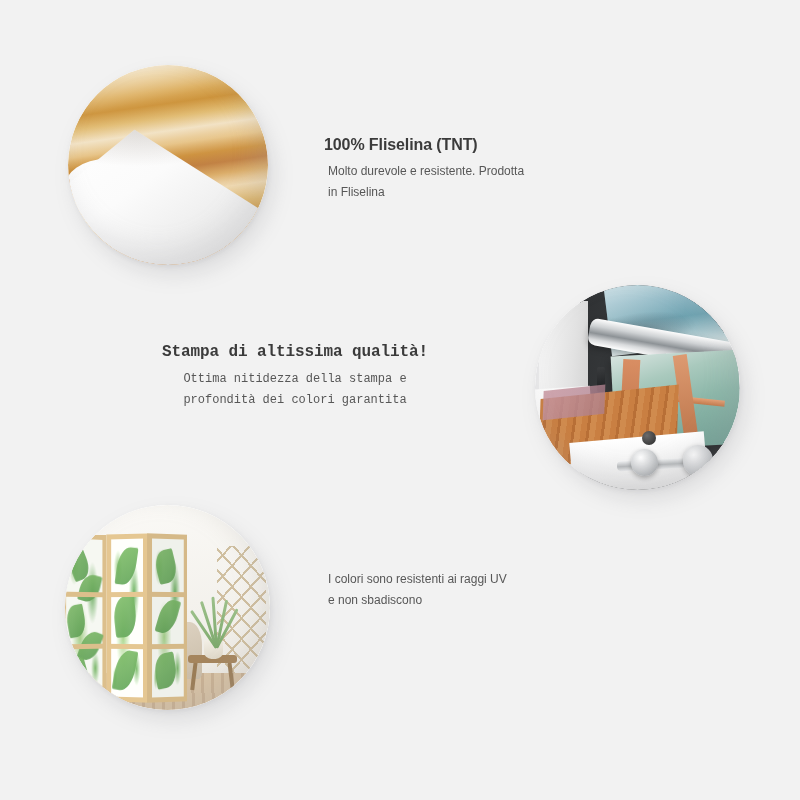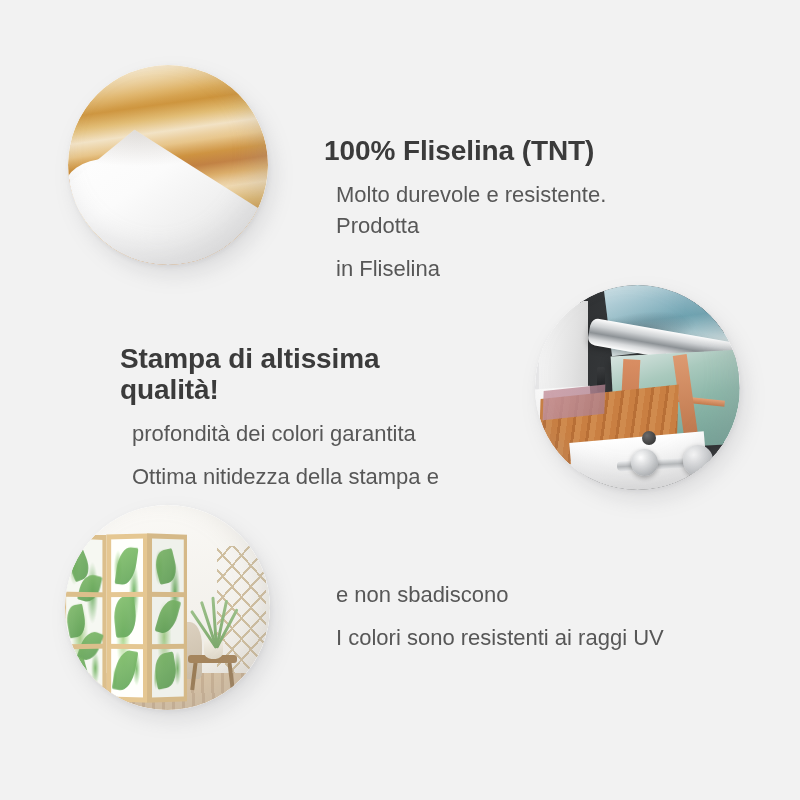--- a/index.html
+++ b/index.html
@@ -34,34 +34,34 @@
   .circle-art {
     position: absolute;
     inset: 0;
     border-radius: 50%;
     overflow: hidden;
   }
 
   
   .text-block { position: absolute; }
   .f-head {
-    font-size: 28px;
+    font-size: 16px;
     font-weight: bold;
     color: #3b3b3b;
     letter-spacing: -0.1px;
     margin: 0 0 9px 0;
     line-height: 1.1;
   }
   .f-body {
-    font-size: 22px;
+    font-size: 12px;
     color: #575757;
     line-height: 1.42;
-    margin: 12px;
-  }
-  .align-right { text-align: left; }
+    margin: 4px;
+  }
+  .align-right { text-align: center; font-family: Liberation Mono, monospace; }
 
   
   .wp-base {
     position: absolute; inset: 0;
     background:
       linear-gradient(172deg,
         #f3ead9 0%,
         #e8c98d 9%,
         #d9a64e 17%,
         #c98b2c 23%,
@@ -380,22 +380,22 @@
         <div class="pr-knob"></div>
         <div class="pr-bar-bottom"></div>
         <div class="pr-wheel-a"></div>
         <div class="pr-wheel-b"></div>
         <div class="wp-inner-shadow"></div>
       </div>
     </div>
 
     <div class="text-block align-right" style="left:120px; top:344px; width:350px;">
       <p class="f-head">Stampa di altissima qualità!</p>
+      <p class="f-body">Ottima nitidezza della stampa e</p>
       <p class="f-body">profondità dei colori garantita</p>
-      <p class="f-body">Ottima nitidezza della stampa e</p>
     </div>
   </div>
 
   <div class="feature">
 
     <div class="circle-wrap" style="left:65px; top:505px; width:205px; height:205px;">
       <div class="circle-art">
         <div class="rd-bg"></div>
         <div class="rd-lattice"></div>
         <div class="rd-floor"></div>
@@ -436,18 +436,18 @@
             <div class="rd-divider"></div>
             <div class="rd-divider2"></div>
           </div>
         </div>
 
         <div class="rd-shadow-soft"></div>
       </div>
     </div>
 
     <div class="text-block" style="left:324px; top:567px; width:360px;">
+      <p class="f-body">I colori sono resistenti ai raggi UV</p>
       <p class="f-body">e non sbadiscono</p>
-      <p class="f-body">I colori sono resistenti ai raggi UV</p>
     </div>
   </div>
 
 </div>
 
 </body></html>

